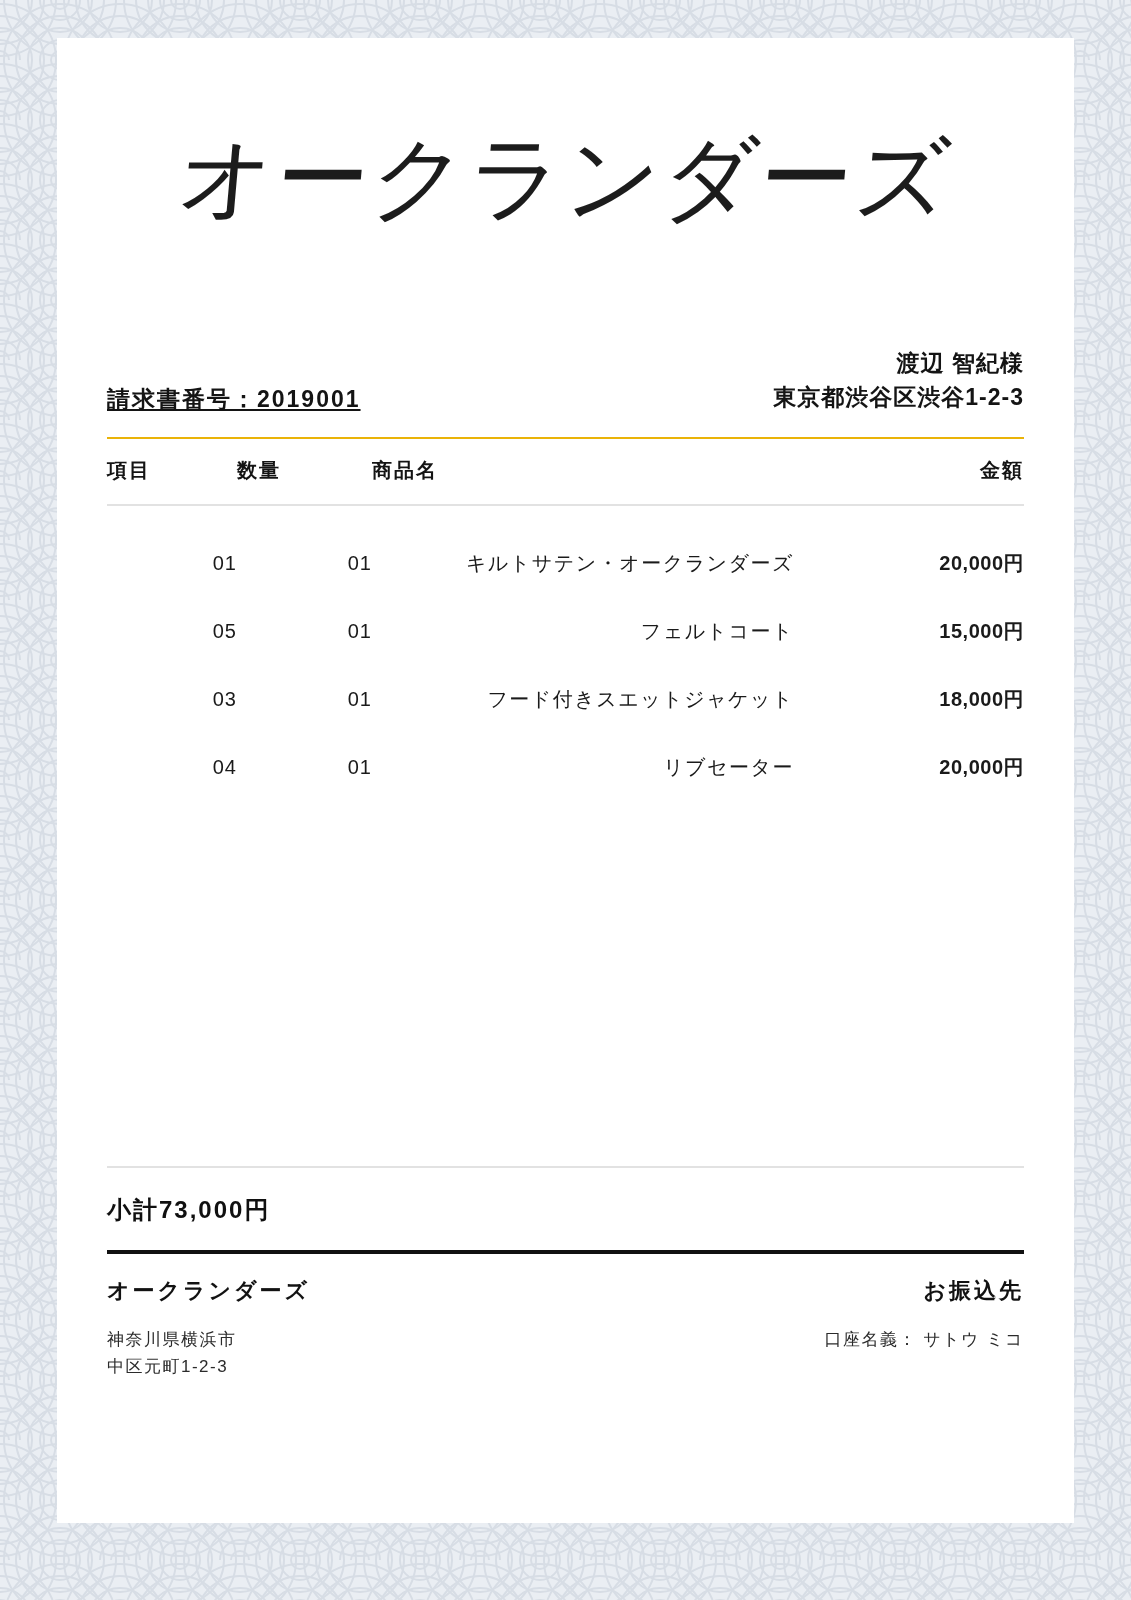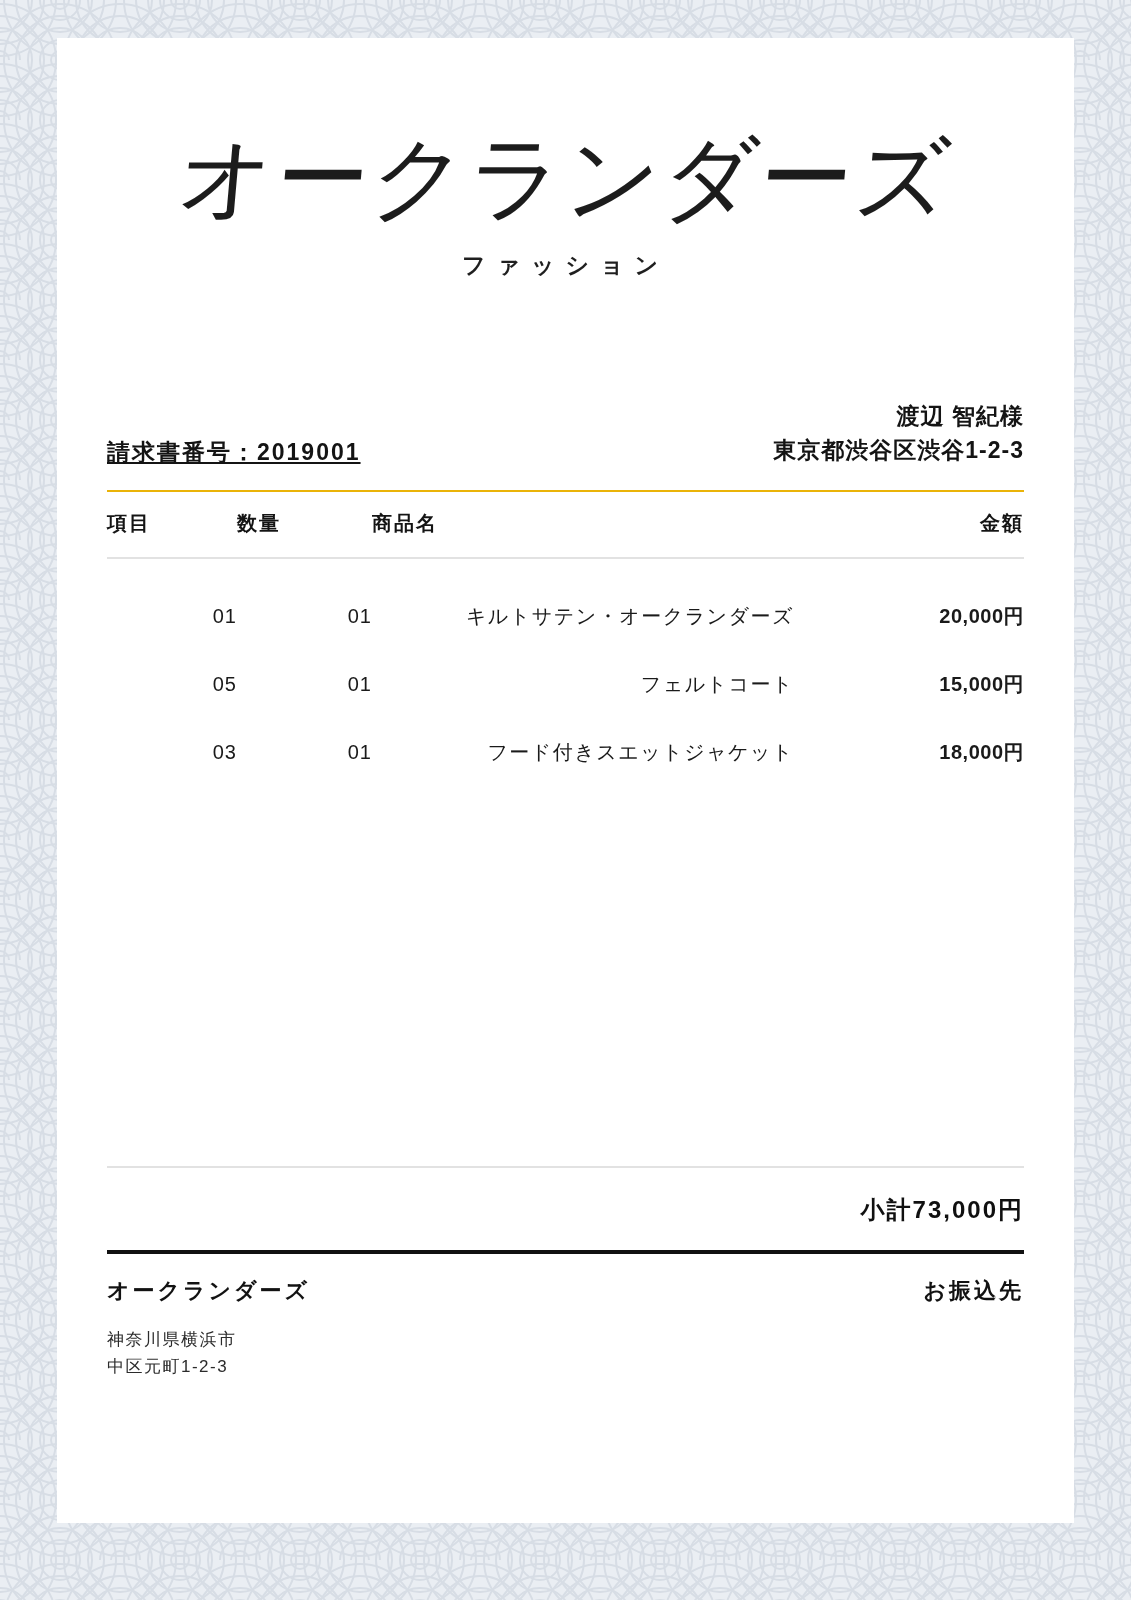--- a/index.html
+++ b/index.html
@@ -134,21 +134,21 @@
 
   
   #subtotal-section {
     position: absolute;
     left: 50px;
     right: 50px;
     top: 1128px;
   }
   #subtotal-row {
     display: flex;
-    justify-content: flex-end;
+    justify-content: flex-start;
     align-items: center;
     border-top: 2px solid #e2e2e2;
     padding: 26px 0 22px 0;
     font-size: 24px;
     font-weight: 700;
     letter-spacing: 2px;
     color: #101010;
   }
 
   
@@ -221,21 +221,20 @@
     </defs>
     <rect x="0" y="0" width="1131" height="1600" fill="#eaeef3"></rect>
     <rect x="0" y="0" width="1131" height="1600" fill="url(#seigaiha)"></rect>
   </svg>
 </div>
 
 <div id="invoice-sheet">
 
   <div id="brand-block">
     <div id="brand-name">オークランダーズ</div>
-    <div id="brand-sub">ファッション</div>
   </div>
 
   <div id="meta-row">
     <div id="invoice-number">請求書番号：2019001</div>
     <div id="client-block">
       <div>渡辺 智紀様</div>
       <div>東京都渋谷区渋谷1-2-3</div>
     </div>
   </div>
 
@@ -259,20 +258,26 @@
         <td>05</td>
         <td>01</td>
         <td class="name-col">フェルトコート</td>
         <td class="amount-col">15,000円</td>
       </tr>
       <tr>
         <td>03</td>
         <td>01</td>
         <td class="name-col">フード付きスエットジャケット</td>
         <td class="amount-col">18,000円</td>
+      </tr>
+      <tr>
+        <td>04</td>
+        <td>01</td>
+        <td class="name-col">リブセーター</td>
+        <td class="amount-col">20,000円</td>
       </tr>
     </tbody>
   </table>
 
   <div id="subtotal-section">
     <div id="subtotal-row">
       <span>小計</span>
       <span>73,000円</span>
     </div>
   </div>
@@ -281,17 +286,18 @@
     <div id="footer-head">
       <span>オークランダーズ</span>
       <span>お振込先</span>
     </div>
     <div id="footer-body">
       <div id="footer-left">
         <div>神奈川県横浜市</div>
         <div>中区元町1-2-3</div>
       </div>
       <div id="footer-right">
+        <div>口座名義： サトウ ミコ</div>
       </div>
     </div>
   </div>
 
 </div>
 
 </body></html>

